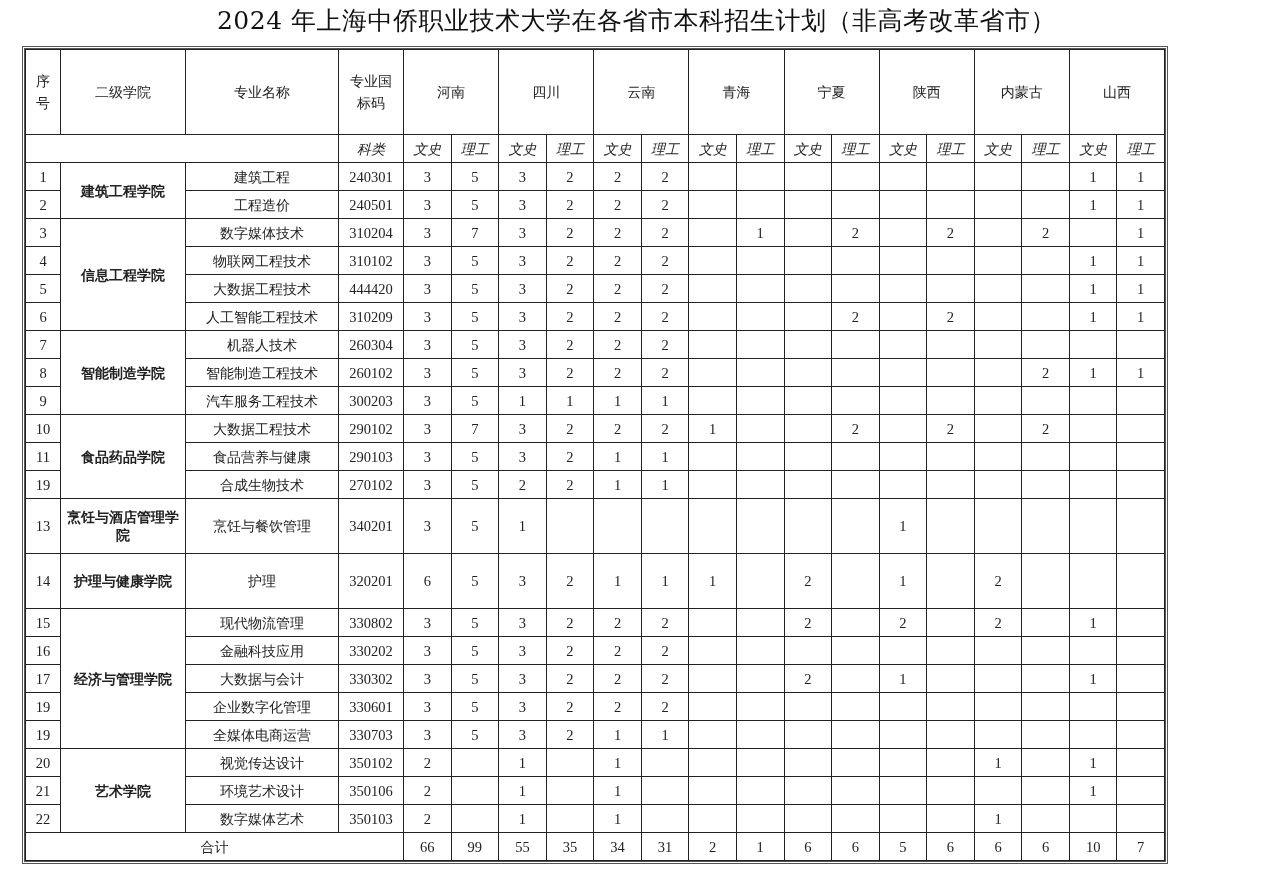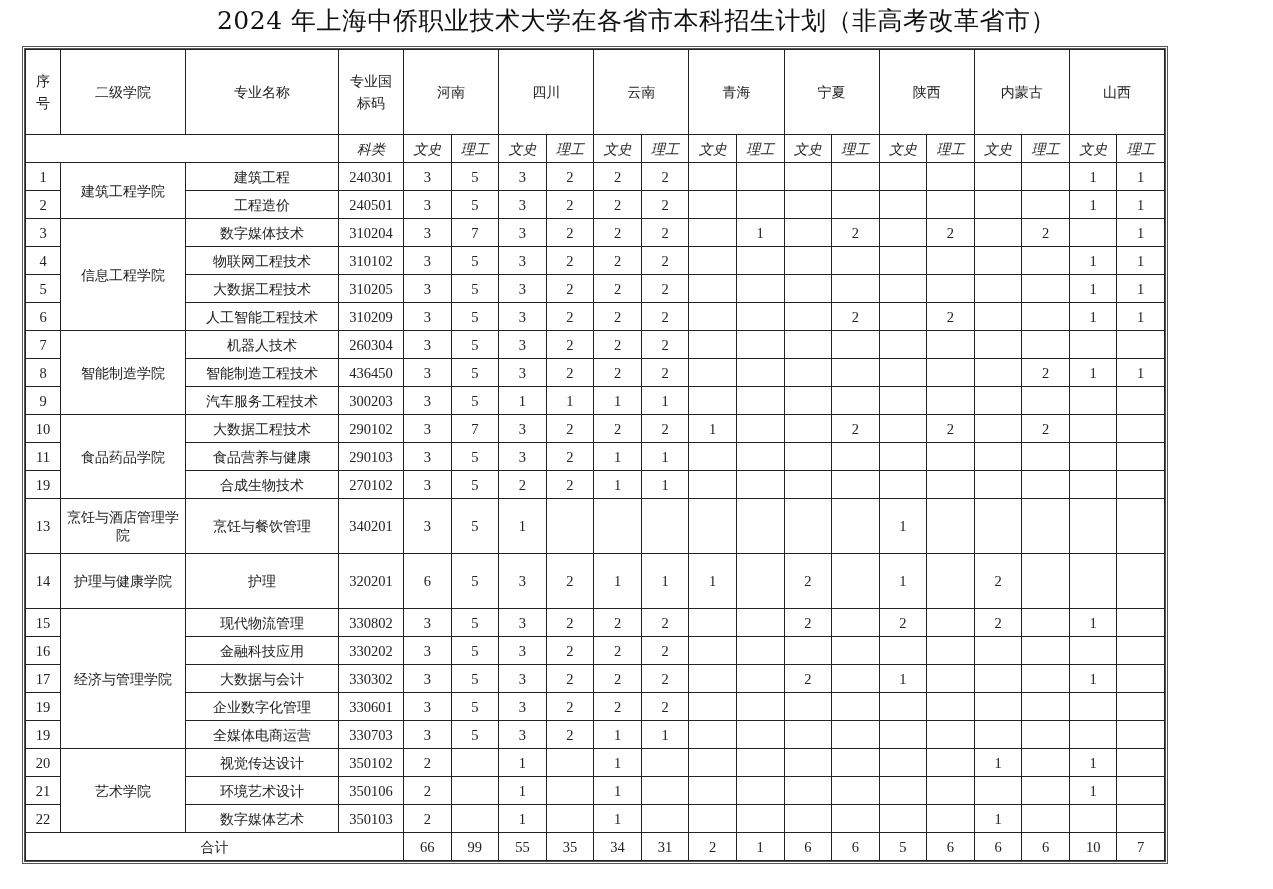--- a/index.html
+++ b/index.html
@@ -12,21 +12,21 @@
           border: 3px double #555; box-sizing: border-box; }
   table { border-collapse: collapse; table-layout: fixed; width: 100%;
           font-family: "DejaVu Sans", "Liberation Sans", sans-serif; font-size: 14px; }
   td { border: 1px solid #222; text-align: center; vertical-align: middle;
        padding: 0; height: 27px; line-height: 18px; color: #222; }
   td.num { font-family: "Liberation Serif", "DejaVu Serif", serif; font-size: 14.5px; }
   tr.h1 td { height: 84px; line-height: 22px; }
   tr.h2 td { height: 27px; font-style: italic; }
   tr.tall td { height: 54px; }
   .vtext { display: inline-block; width: 1.1em; word-break: break-all; }
-  .college { padding: 0 6px; }
+  .college { padding: 0 6px; font-weight: bold; }
 </style>
 </head>
 <body>
 
 <div class="title">2024 年上海中侨职业技术大学在各省市本科招生计划（非高考改革省市）</div>
 
 <div class="wrap">
   <table>
     <colgroup>
       <col style="width:35px">
@@ -167,21 +167,21 @@
           <td class="num"></td>
           <td class="num"></td>
           <td class="num"></td>
           <td class="num"></td>
           <td class="num">1</td>
           <td class="num">1</td>
         </tr>
         <tr>
           <td class="num">5</td>
           <td>大数据工程技术</td>
-          <td class="num">310205</td>
+          <td class="num">444420</td>
           <td class="num">3</td>
           <td class="num">5</td>
           <td class="num">3</td>
           <td class="num">2</td>
           <td class="num">2</td>
           <td class="num">2</td>
           <td class="num"></td>
           <td class="num"></td>
           <td class="num"></td>
           <td class="num"></td>
@@ -231,21 +231,21 @@
           <td class="num"></td>
           <td class="num"></td>
           <td class="num"></td>
           <td class="num"></td>
           <td class="num"></td>
           <td class="num"></td>
         </tr>
         <tr>
           <td class="num">8</td>
           <td>智能制造工程技术</td>
-          <td class="num">436450</td>
+          <td class="num">260102</td>
           <td class="num">3</td>
           <td class="num">5</td>
           <td class="num">3</td>
           <td class="num">2</td>
           <td class="num">2</td>
           <td class="num">2</td>
           <td class="num"></td>
           <td class="num"></td>
           <td class="num"></td>
           <td class="num"></td>

